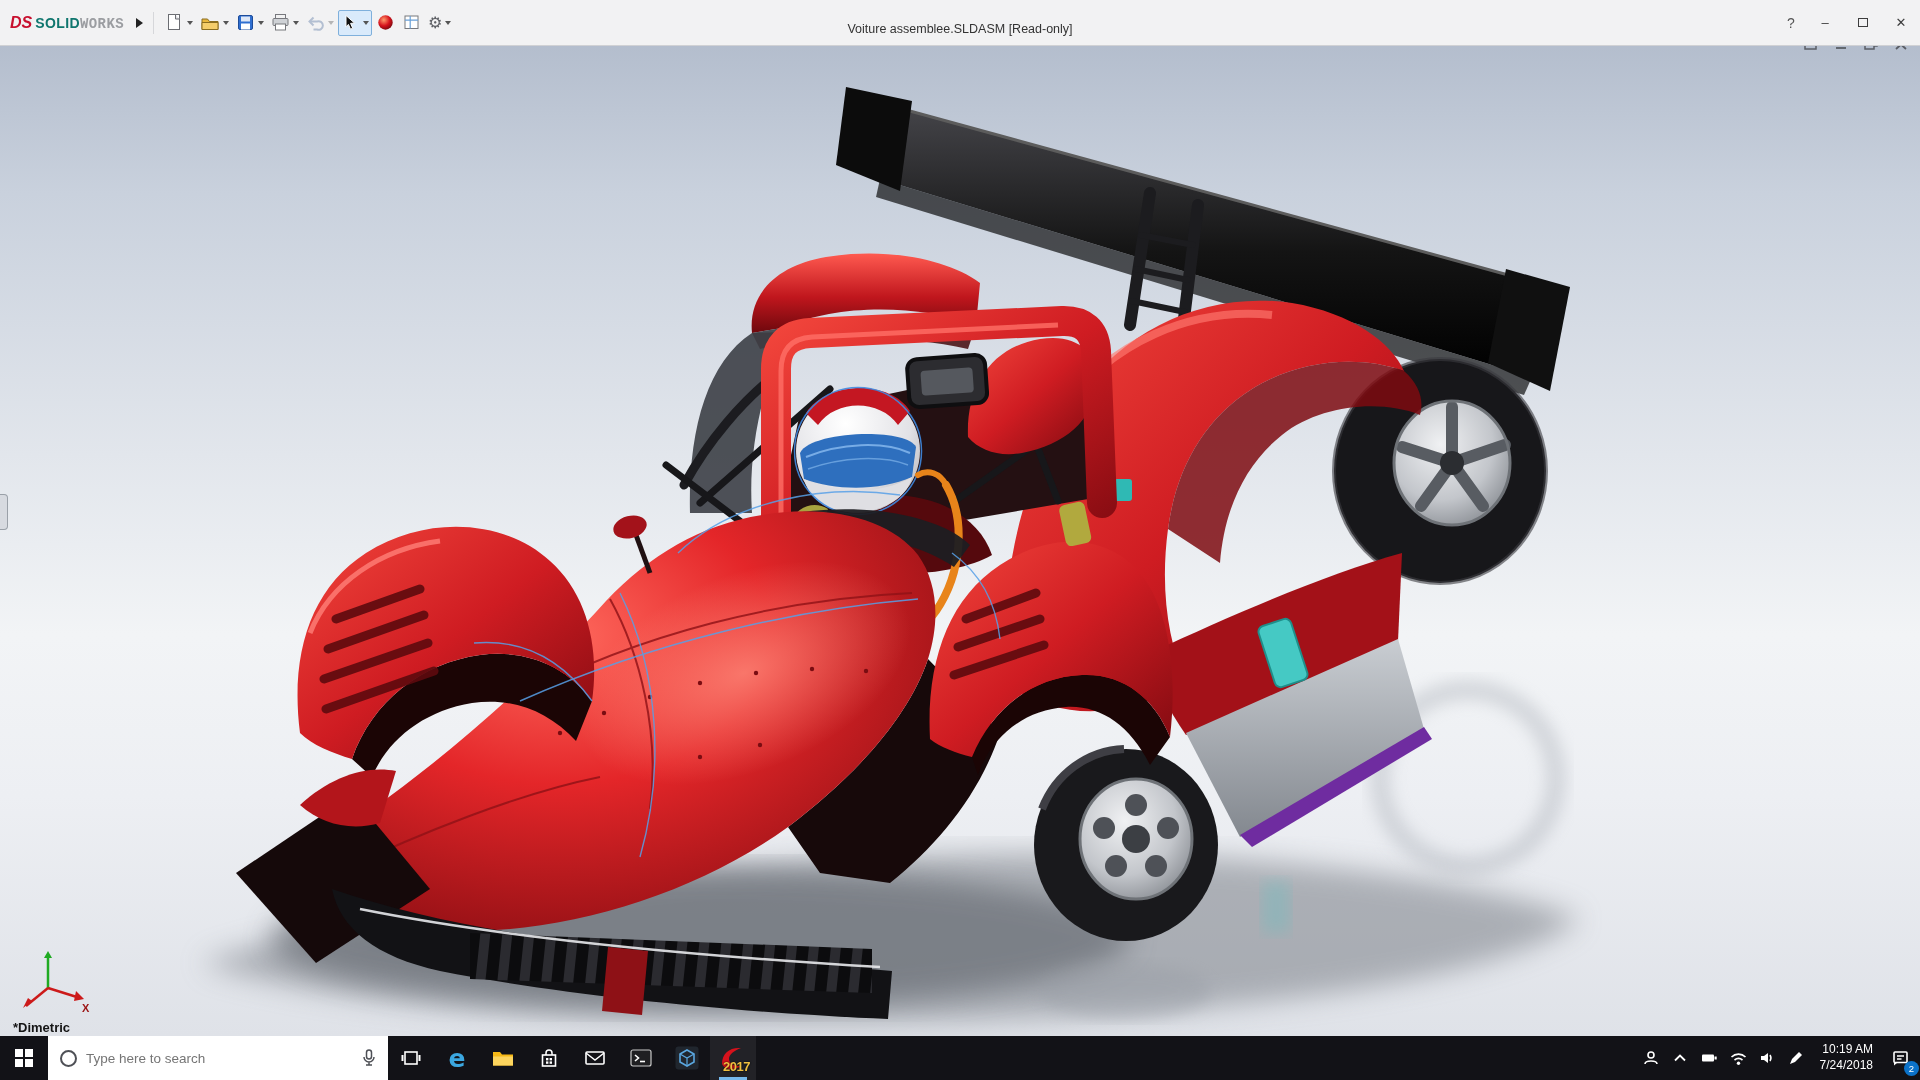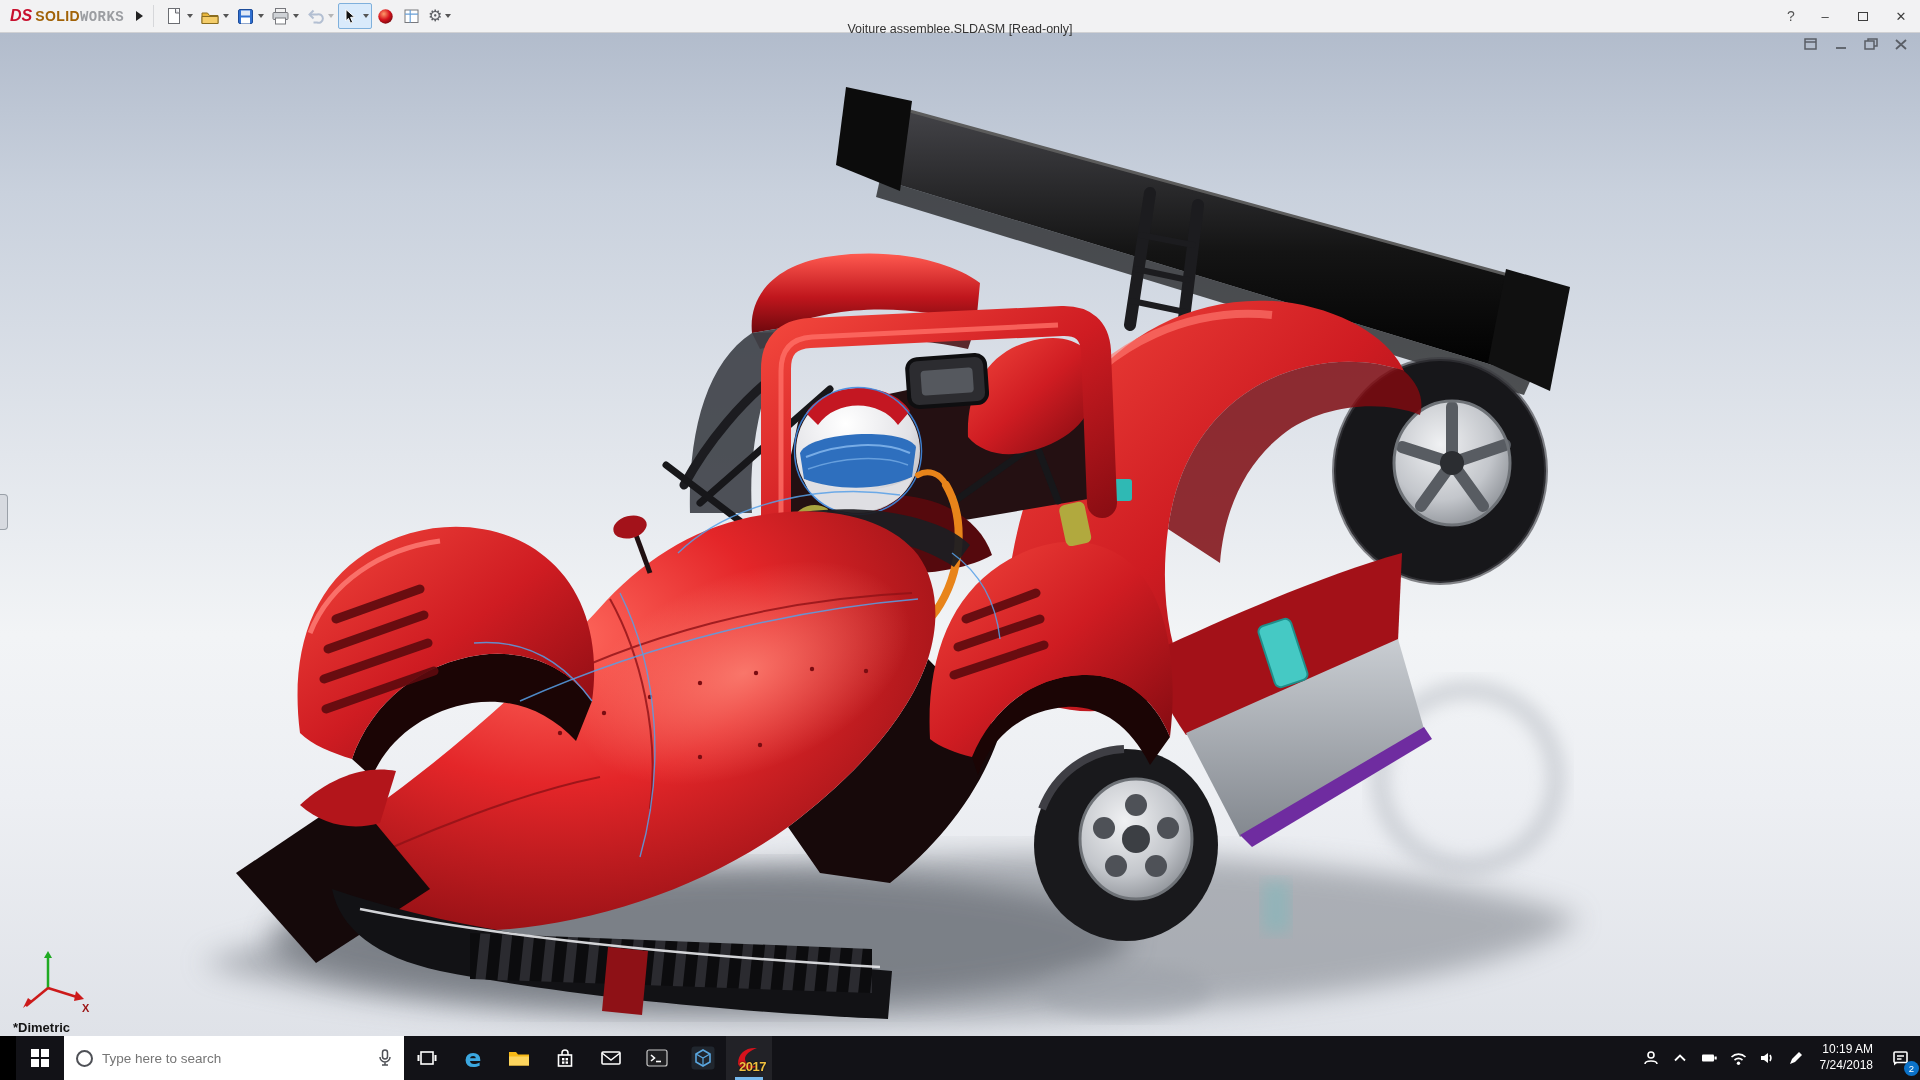--- a/index.html
+++ b/index.html
@@ -1,25 +1,25 @@
 <!DOCTYPE html>
 <html style="--car_red: #d6161f; --car_red_dark: #8e1116; --wing_black: #141414; --belt_orange: #e8841a; --selection_blue: #4a90e2; --taskbar_bg: #121217; --titlebar_bg: #f2f2f3; --viewport_top: #b2bccc; --viewport_bottom: #dfe2e8; --accent_underline: #76b9ed;"><head>
 <meta charset="utf-8">
 <style>
   * { box-sizing: border-box; margin: 0; padding: 0; }
   html,body { width:1920px; height:1080px; overflow:hidden;
     font-family:"Liberation Sans","DejaVu Sans",sans-serif; background:#000; }
 
   
-  .titlebar { position:absolute; top:0; left:0; right:0; height:33px;
+  .titlebar { position:absolute; top:0; left:0; right:0; height:46px;
     background:var(--titlebar_bg,#f2f2f3); border-bottom:1px solid #d0d1d4;
     display:flex; align-items:center; z-index:30; }
   .brand { display:flex; align-items:baseline; padding-left:10px; }
   .brand-ds { color:#c8102e; font-weight:bold; font-style:italic; font-size:16px; margin-right:3px;}
-  .brand-solid { font-weight:bold; color:#a16207; font-size:14px; letter-spacing:.4px;}
+  .brand-solid { font-weight:bold; color:#0f766e; font-size:14px; letter-spacing:.4px;}
   .brand-works { color:#9b9da1; font-size:14px; font-weight:bold; letter-spacing:.4px;font-family:Liberation Mono, monospace;}
   .flyout-arrow { width:0;height:0;border-top:5px solid transparent;border-bottom:5px solid transparent;
     border-left:7px solid #222; margin:0 10px 0 12px; }
   .brand-sep { width:1px; height:22px; background:#d6d7da; margin-right:8px;}
   .toolbar { display:flex; align-items:center; gap:1px; }
   .tbtn { display:flex; align-items:center; height:26px; padding:0 3px; border-radius:2px; }
   .tbtn svg { display:block; }
   .dd { width:0;height:0;border-left:3.5px solid transparent;border-right:3.5px solid transparent;
     border-top:4px solid #555; margin-left:3px; }
   .tbtn.disabled { opacity:.38; }
@@ -38,21 +38,21 @@
       #e2e6ec 42%, #f2f4f6 60%, #edeff3 76%, var(--viewport_bottom,#dfe2e8) 100%); }
   .scene { position:absolute; top:0; left:0; }
   .doc-controls { position:absolute; top:5px; right:12px; display:flex; gap:16px; align-items:center;}
   .doc-controls svg { display:block; }
   .view-label { position:absolute; left:13px; bottom:1px; font-size:13px; color:#141414; font-weight:bold;}
   .triad { position:absolute; left:8px; bottom:16px; }
   .left-handle { position:absolute; left:0; top:46%; width:8px; height:36px; background:#d7dae0;
     border:1px solid #9aa0a8; border-left:none; border-radius:0 4px 4px 0; }
 
   
-  .taskbar { position:absolute; left:16px; right:0; bottom:0; height:44px;
+  .taskbar { position:absolute; left:0; right:0; bottom:0; height:44px;
     background:var(--taskbar_bg,#121217); display:flex; align-items:stretch; z-index:40;}
   .start { width:48px; display:flex; align-items:center; justify-content:center; }
   .searchbox { width:340px; background:#ffffff; display:flex; align-items:center; gap:9px;
     padding:0 12px; }
   .search-ring { width:17px; height:17px; border:2px solid #4e5056; border-radius:50%; flex:none;}
   .searchbox input { border:none; outline:none; flex:1; font-size:13.5px; color:#555;
     font-family:"Liberation Sans","DejaVu Sans",sans-serif; background:transparent;}
   .tapp { width:46px; display:flex; align-items:center; justify-content:center; position:relative;}
   .tapp.active { background:rgba(255,255,255,.07); }
   .tapp.active::after { content:""; position:absolute; bottom:0; left:9px; right:9px; height:3px;

